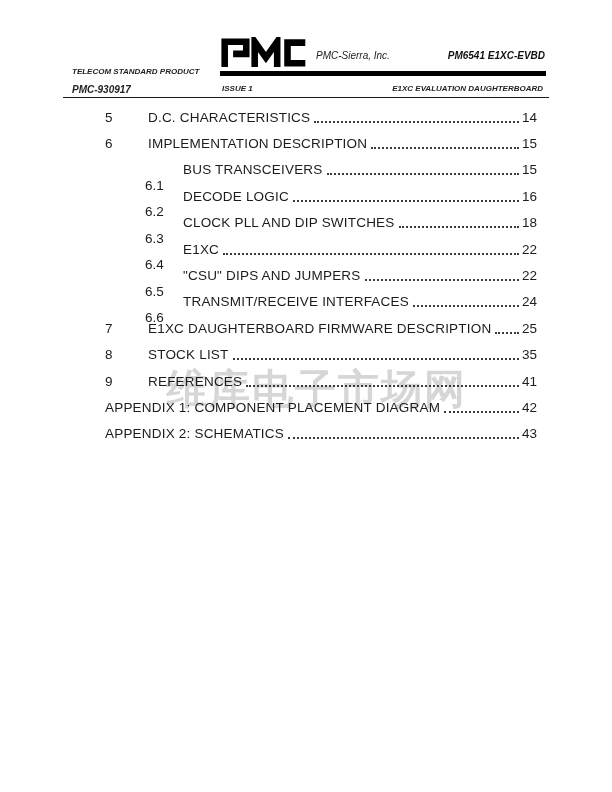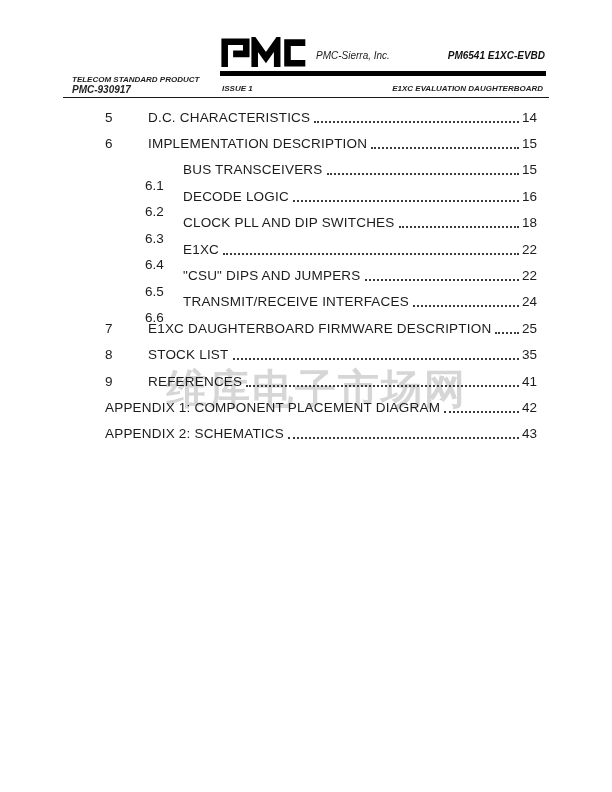--- a/index.html
+++ b/index.html
@@ -38,21 +38,21 @@
     padding-left: 31px;
   }
   .header-bar {
     position: absolute;
     left: 220px; top: 71px;
     width: 326px; height: 5px;
     background: #000;
   }
   .product-line {
     position: absolute;
-    left: 72px; top: 75px;
+    left: 72px; top: 67px;
     font-size: 8px;
     font-style: italic;
     font-weight: bold;
     color: #222;
     white-space: nowrap;
   }
   .doc-number {
     position: absolute;
     left: 72px; top: 84px;
     font-size: 10px;

